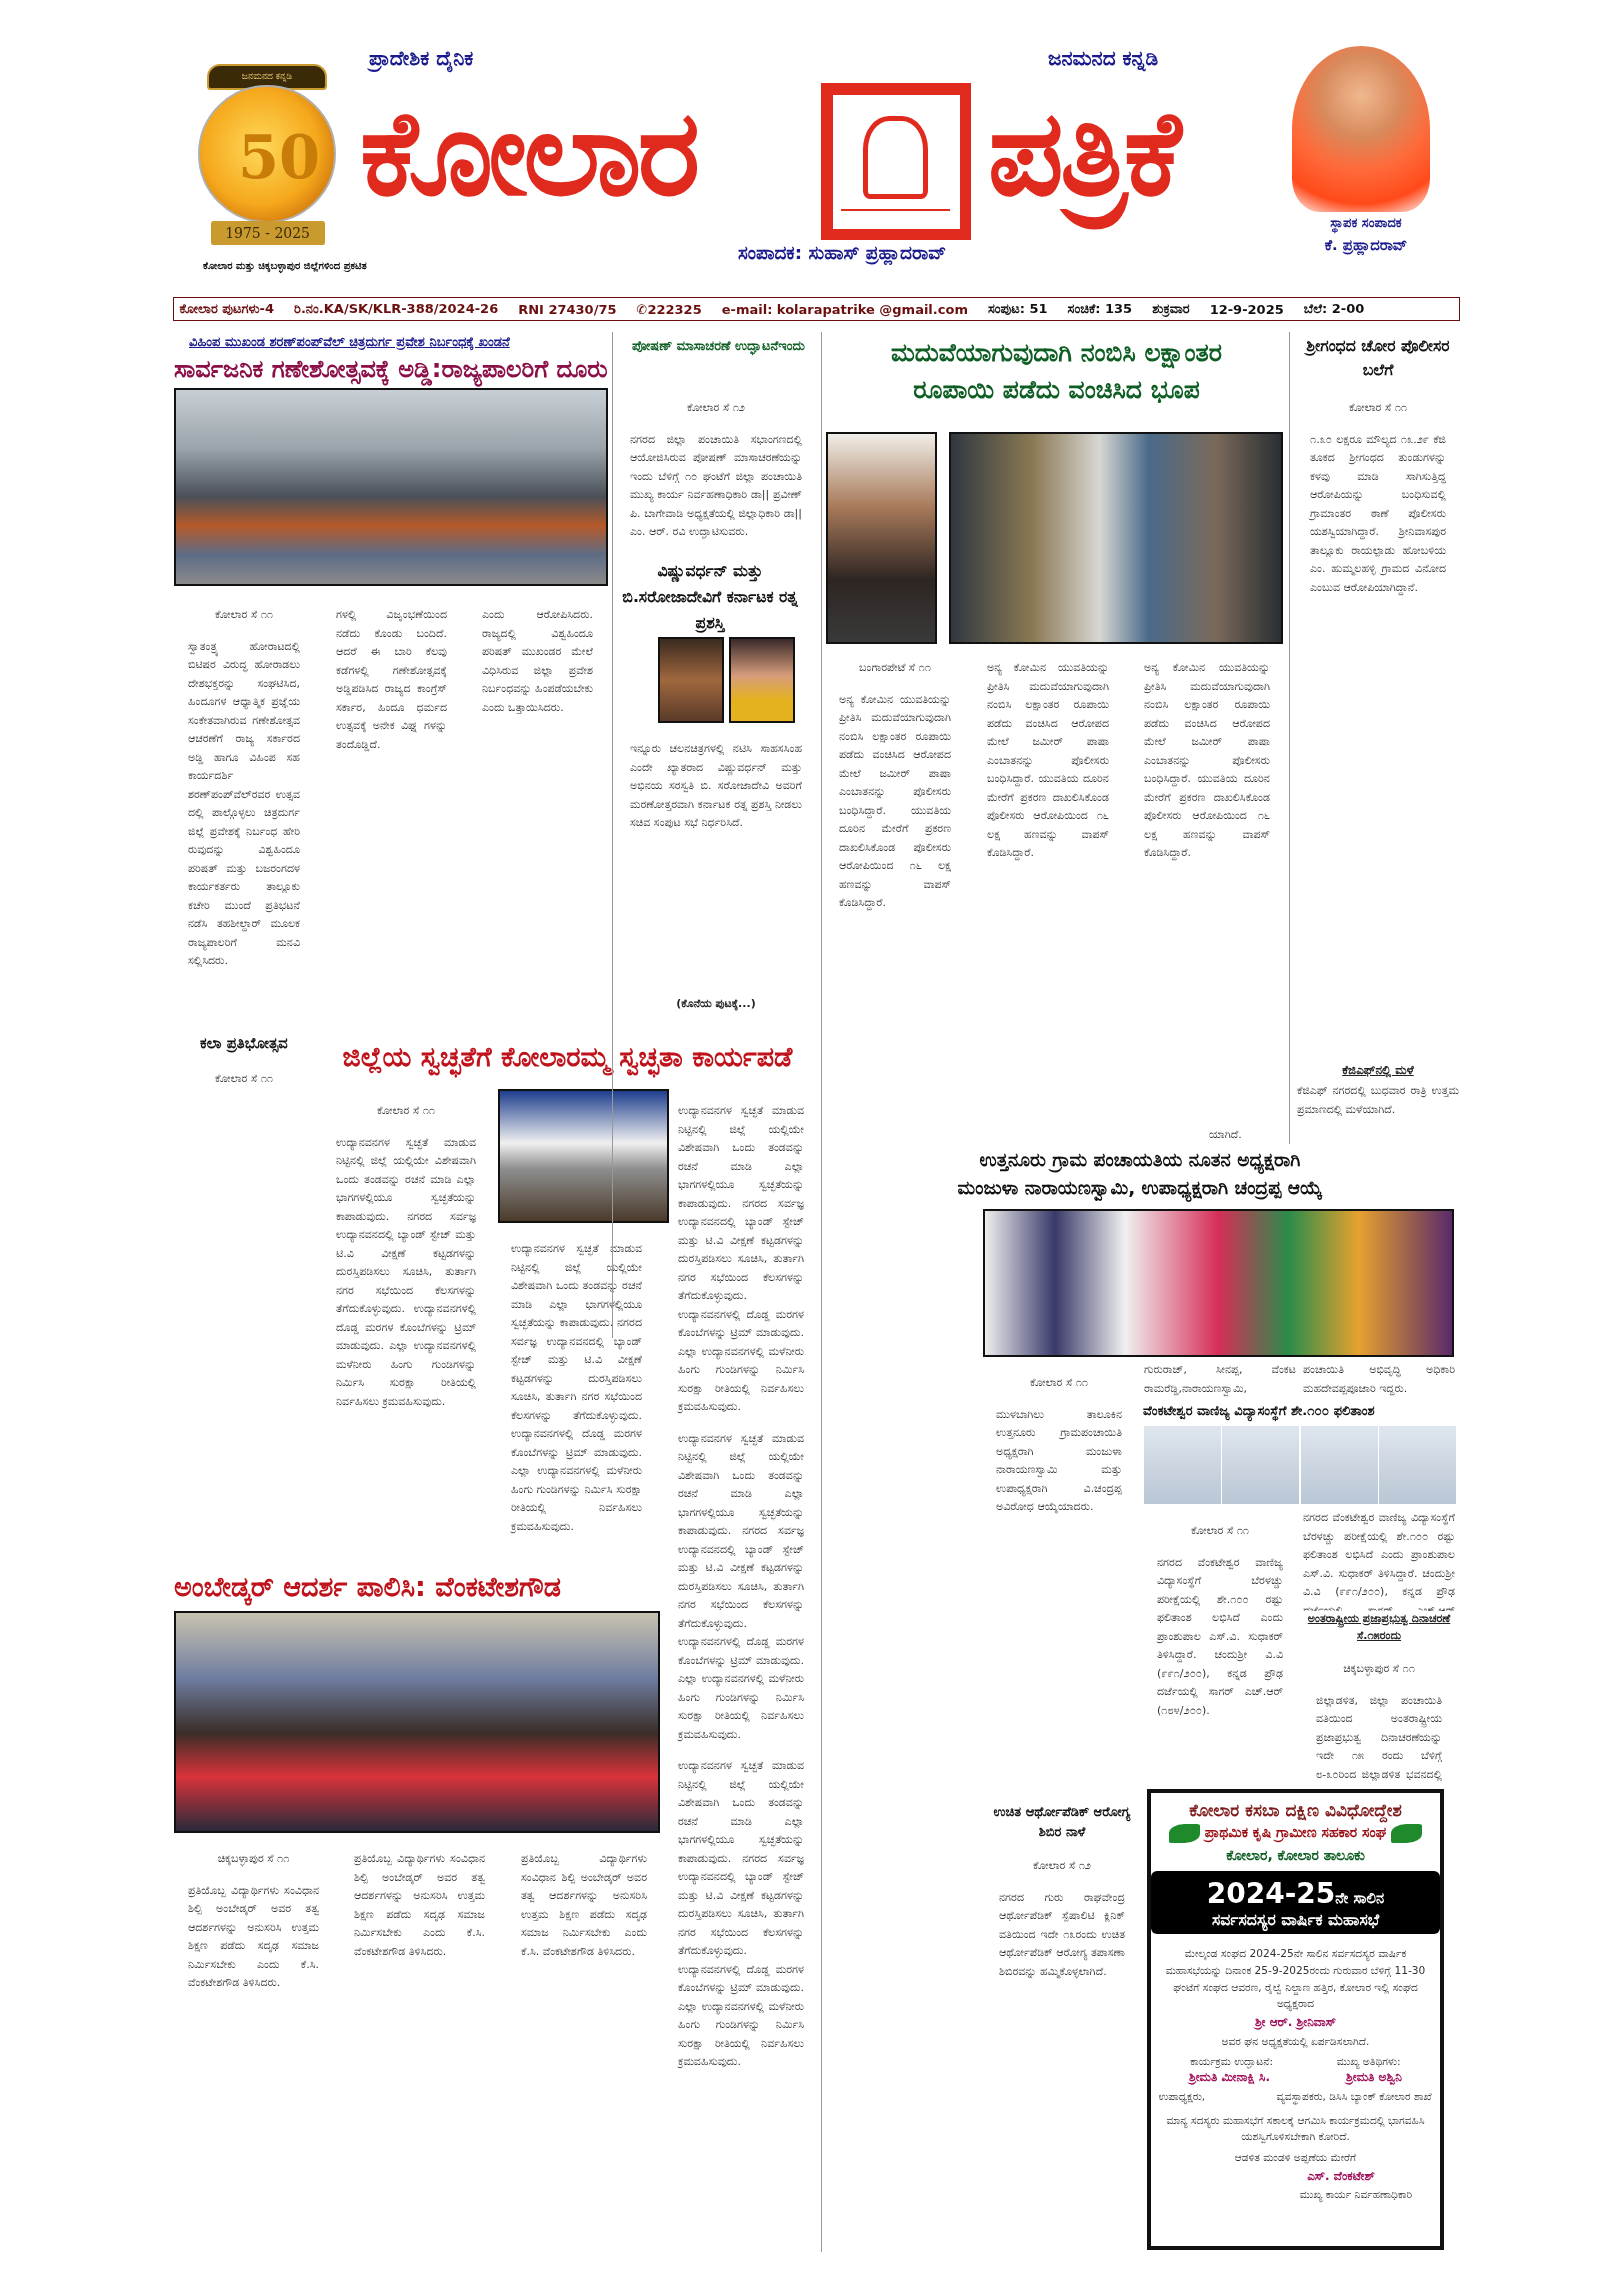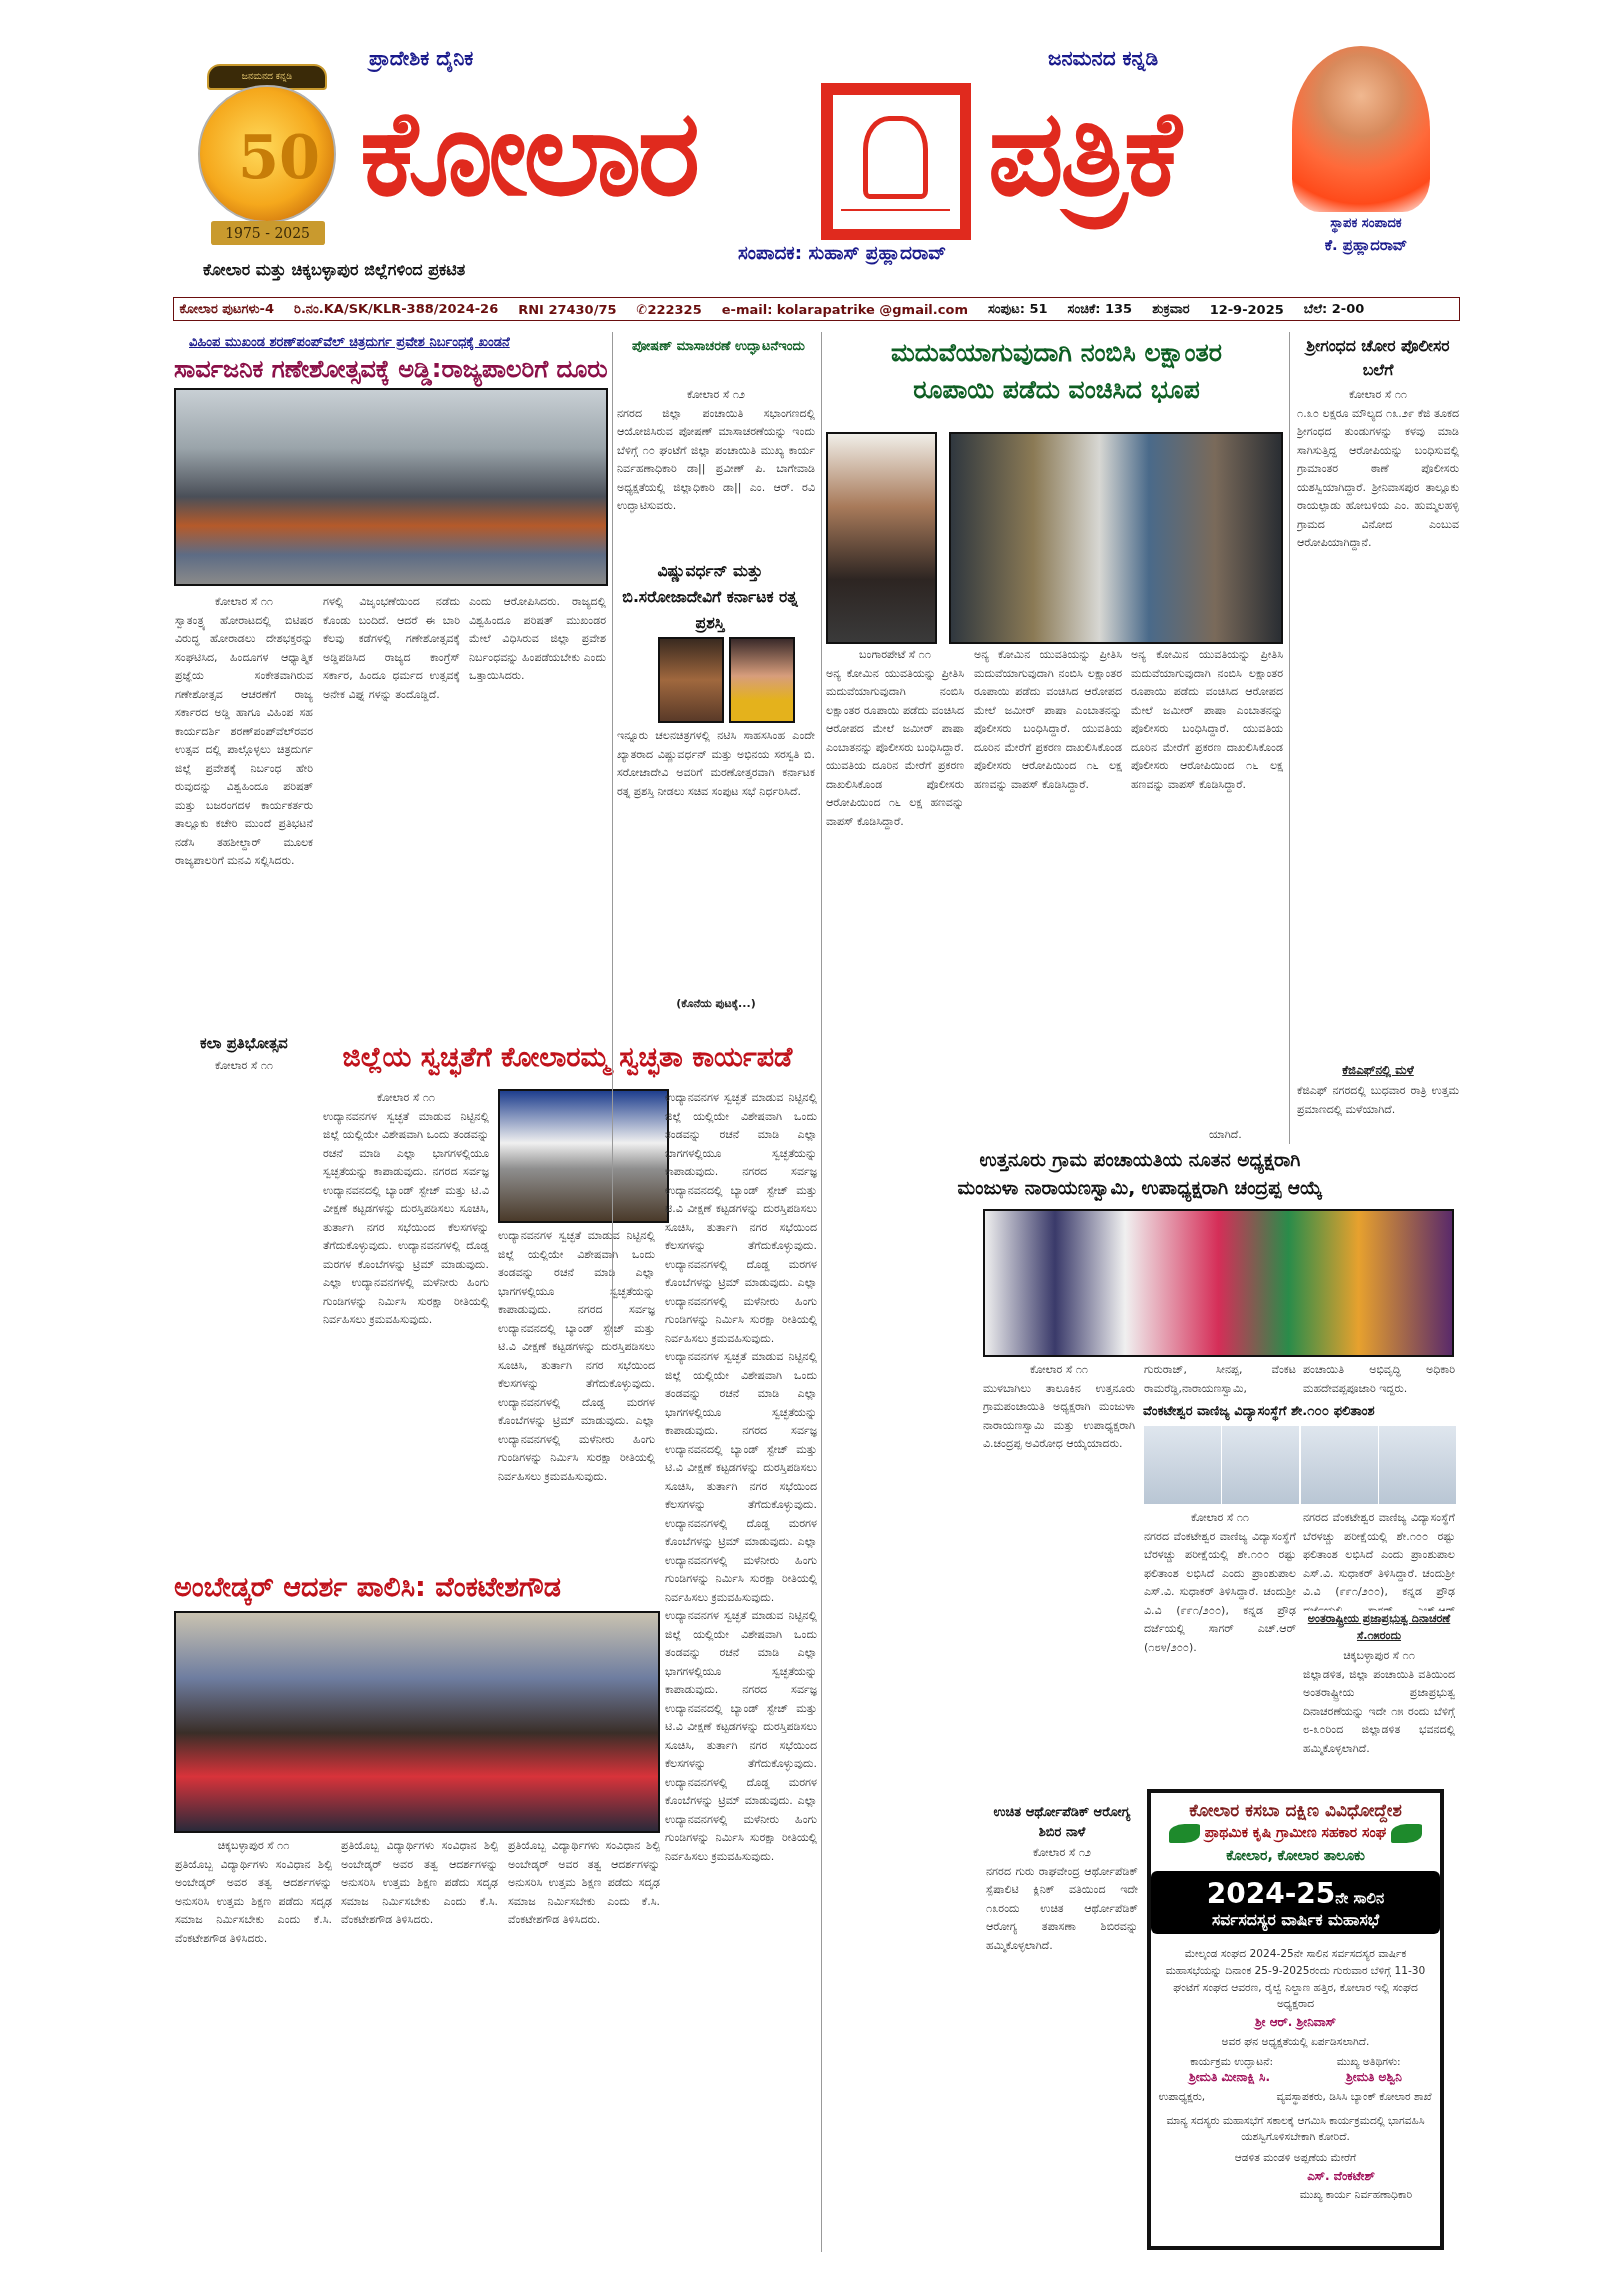--- a/index.html
+++ b/index.html
@@ -15,34 +15,34 @@
   .tagline-right{left:1048px;top:46px;font-size:20px;font-weight:bold;color:#1a1a8c}
   .title-a{left:360px;top:88px;font-size:118px;font-weight:bold;color:#e02a1e;font-family:"DejaVu Serif",serif;letter-spacing:-3.7px;line-height:129px}
   .title-b{left:988px;top:88px;font-size:118px;font-weight:bold;color:#e02a1e;font-family:"DejaVu Serif",serif;letter-spacing:-3.7px;line-height:129px}
   .emblem{left:821px;top:83px;width:150px;height:157px;background:#e02a1e;border:5.5px solid #e02a1e}
   .emblem .inner{position:absolute;inset:5.5px;background:#fff;border:1.8px solid #e02a1e}
   .emblem .fig{position:absolute;left:37px;top:28px;width:65px;height:83px;border:5.5px solid #e02a1e;border-radius:40% 40% 10% 10%}
   .emblem .base{position:absolute;left:14.8px;bottom:9.2px;width:109px;height:16.6px;border-top:2.8px solid #e02a1e;color:#e02a1e;font-size:9.2px;text-align:center}
   .founder-photo{left:1292px;top:46px;width:138px;height:166px;border-radius:50% 50% 20% 20%;background:radial-gradient(circle at 50% 30%,#f0b890 0%,#d88a5c 30%,#ff6a3a 55%,#ff4a1a 80%,#fff 100%)}
   .founder-title{left:1297px;top:215px;font-size:13px;color:#1a1a8c;width:138px;text-align:center;font-weight:bold}
   .founder-name{left:1297px;top:236px;font-size:14.8px;color:#1a1a8c;width:138px;text-align:center;font-weight:bold}
-  .sub-left{left:203px;top:260px;font-size:16px;font-weight:bold;color:#111}
+  .sub-left{left:203px;top:260px;font-size:10px;font-weight:bold;color:#111}
   .editor{left:738px;top:242px;font-size:18.5px;font-weight:bold;color:#1a1a8c}
   
   .infobar{left:173px;top:297px;width:1287px;height:24px;border:1.8px solid #6a0e0e;display:flex;align-items:center;font-size:13px;font-weight:bold;color:#6a0e0e;padding:0 5.5px;gap:20px;white-space:nowrap}
   .infobar .dark{color:#111}
   
   .kicker{font-weight:bold;text-decoration:underline}
   .hl-red{color:#c0121b;font-weight:bold}
   .hl-maroon{color:#8b1048;font-weight:bold}
   .hl-green{color:#0e5e23;font-weight:bold}
   .hl-black{color:#111;font-weight:bold}
   .photo{background:#777;border:2.8px solid #111;overflow:hidden}
   .col-text{font-size:11px;line-height:18.5px;color:#333;text-align:justify;overflow:hidden}
-  .col-text p{margin:0}
+  .col-text p{margin:13px}
   .sep{background:#999;width:0.9px}
   .dateline{text-align:center}
   
   .ad{left:1147px;top:1789px;width:297px;height:461px;border:4.6px solid #111;background:#fff}
   .ad .l1{color:#7f1d1d;font-weight:bold;font-size:17px;text-align:center;margin-top:7.4px}
   .ad .l2{color:#9b0c12;font-weight:bold;font-size:14px;text-align:center;margin:4px 0}
   .ad .l3{color:#0e5e23;font-weight:bold;font-size:14px;text-align:center}
   .ad .blackbox{margin:7.4px 0;background:#000;color:#fff;border-radius:6px;padding:5.5px 3.7px;text-align:center}
   .ad .yr{font-size:28px;font-weight:bold}
   .ad .yr small{font-size:14.8px}

